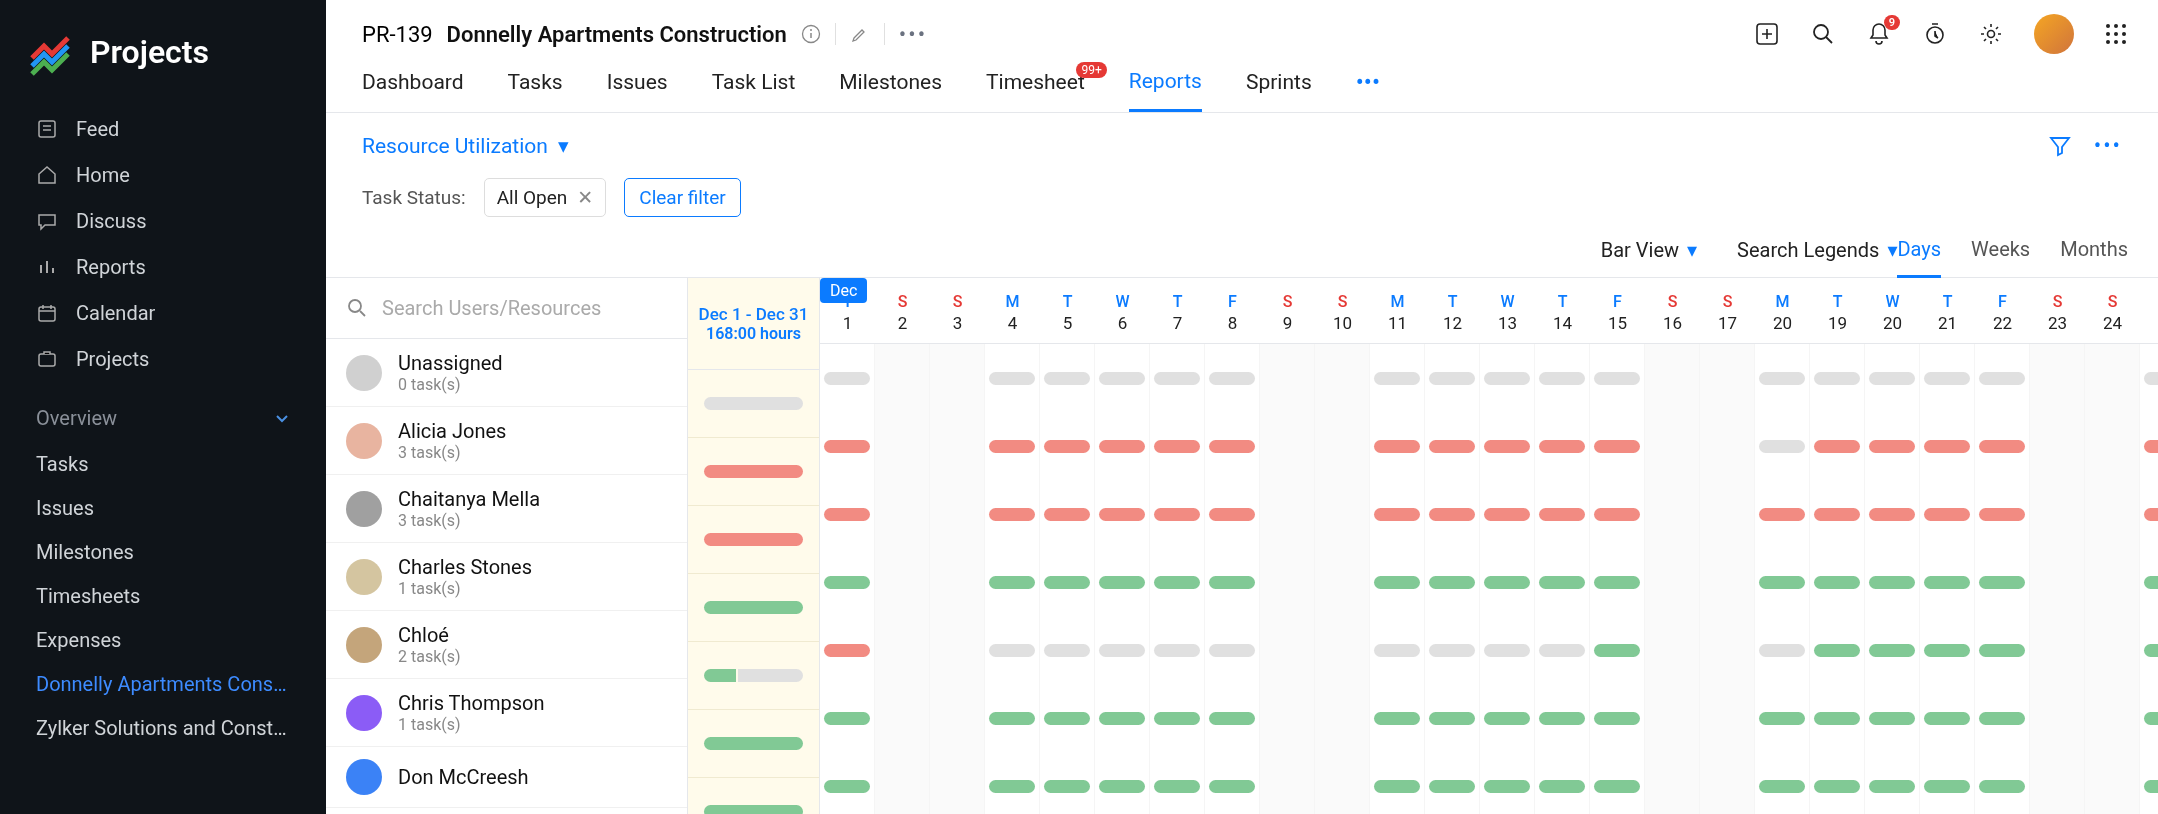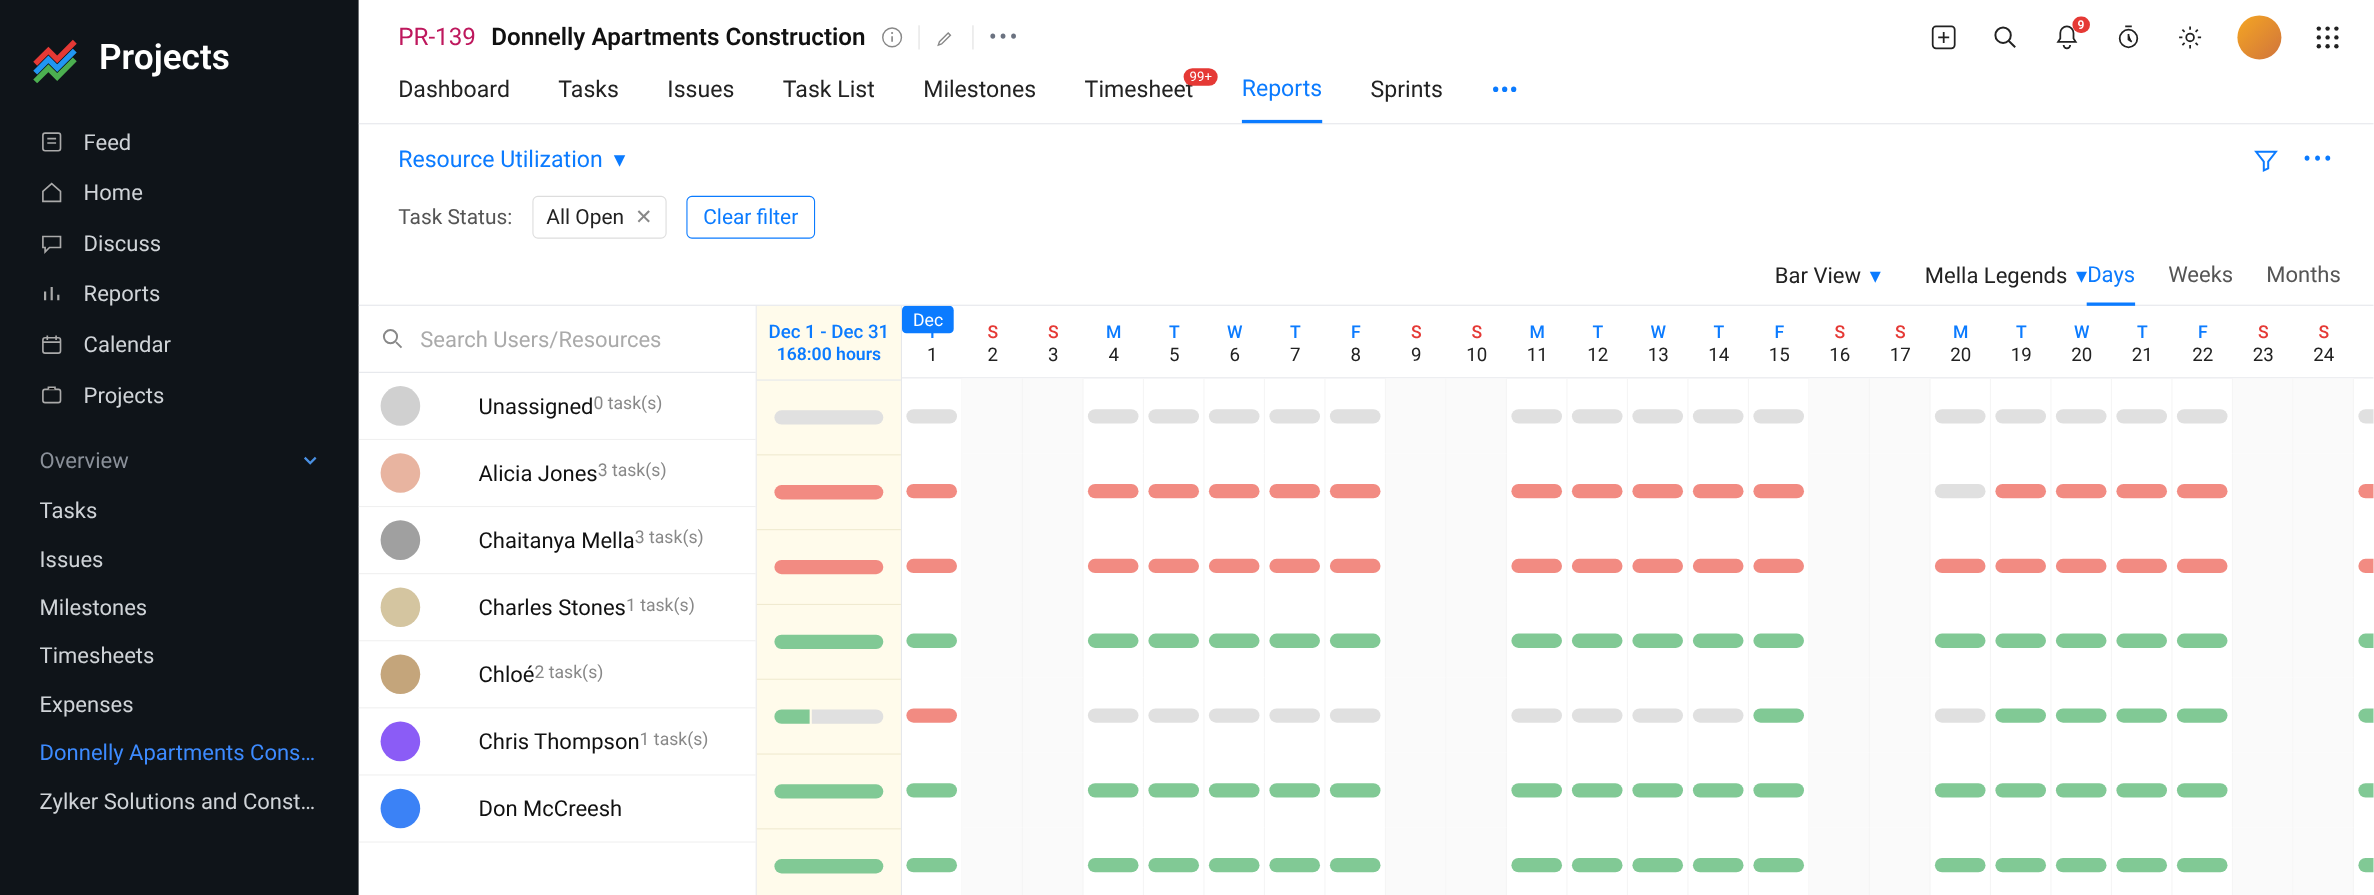--- a/index.html
+++ b/index.html
@@ -14,21 +14,21 @@
 .section-header .chev { color: #4a90e2; }
 .sub-item { padding: 10px 36px; font-size: 20px; color: #d0d4d8; cursor: pointer; }
 .recent-header { display: flex; align-items: center; justify-content: space-between; padding: 24px 20px 12px 36px; font-size: 20px; color: #8a9099; }
 .recent-icons { display: flex; gap: 12px; align-items: center; color: #4a90e2; }
 .recent-item { padding: 10px 36px; font-size: 20px; white-space: nowrap; overflow: hidden; text-overflow: ellipsis; cursor: pointer; }
 .recent-item.active { color: #3d8bff; }
 .recent-item:not(.active) { color: #d0d4d8; }
 .main { flex: 1; display: flex; flex-direction: column; overflow: hidden; }
 .topbar { display: flex; align-items: center; justify-content: space-between; padding: 14px 30px 0 36px; }
 .project-header { display: flex; align-items: center; gap: 14px; }
-.project-code { font-size: 22px; color: #be185d; }
+.project-code { font-size: 22px; color: #000000; }
 .project-name { font-size: 22px; font-weight: 600; color: #111; }
 .hdr-icon { color: #6b7280; cursor: pointer; display: flex; }
 .hdr-sep { width: 1px; height: 22px; background: #e0e0e0; }
 .top-actions { display: flex; align-items: center; gap: 30px; }
 .top-icon { position: relative; cursor: pointer; color: #222; display: flex; }
 .badge { position: absolute; top: -6px; right: -8px; background: #e53935; color: #fff; font-size: 11px; padding: 1px 5px; border-radius: 10px; font-weight: 600; }
 .avatar { width: 40px; height: 40px; border-radius: 50%; background: linear-gradient(135deg,#f5a623,#d0743c); }
 .tabs { display: flex; align-items: center; gap: 44px; padding: 14px 36px 0; border-bottom: 1px solid #e5e7eb; }
 .tab { padding-bottom: 16px; font-size: 21px; color: #222; cursor: pointer; position: relative; }
 .tab.active { color: #0b7bff; border-bottom: 3px solid #0b7bff; margin-bottom: -1px; }
@@ -48,25 +48,25 @@
 .time-tabs { display: flex; gap: 30px; padding-right: 30px; }
 .time-tab { font-size: 20px; color: #555; padding-bottom: 14px; cursor: pointer; }
 .time-tab.active { color: #0b7bff; border-bottom: 3px solid #0b7bff; margin-bottom: -1px; }
 .grid-area { display: flex; flex: 1; overflow: hidden; }
 .res-panel { width: 362px; border-right: 1px solid #e5e7eb; flex-shrink: 0; display: flex; flex-direction: column; }
 .search-row { display: flex; align-items: center; gap: 14px; padding: 18px 20px; border-bottom: 1px solid #e5e7eb; }
 .search-input { border: none; outline: none; font-size: 20px; color: #333; flex: 1; }
 .search-input::placeholder { color: #aaa; }
 .res-row { display: flex; align-items: center; gap: 16px; padding: 12px 20px; border-bottom: 1px solid #f0f0f0; }
 .res-avatar { width: 36px; height: 36px; border-radius: 50%; background: #ccc; flex-shrink: 0; }
-.res-info { display: flex; flex-direction: row; margin-left: 37px; }
+.res-info { display: flex; flex-direction: column; }
 .res-name { font-size: 20px; color: #111; }
 .res-sub { font-size: 16px; color: #888; }
 .summary-panel { width: 132px; background: #fffbeb; border-right: 1px solid #e5e7eb; flex-shrink: 0; display: flex; flex-direction: column; }
-.summary-header { padding: 14px 8px; text-align: center; border-bottom: 1px solid #e5e7eb; }
+.summary-header { padding: 26px 8px; text-align: center; border-bottom: 1px solid #e5e7eb; }
 .summary-range { font-size: 17px; color: #0b7bff; font-weight: 500; }
 .summary-hours { font-size: 16px; color: #0b7bff; font-weight: 600; }
 .summary-cell { height: 68px; display: flex; align-items: center; justify-content: center; padding: 0 16px; border-bottom: 1px solid #f0ead0; }
 .summary-bar { height: 13px; width: 100%; border-radius: 7px; }
 .cal-panel { flex: 1; overflow: hidden; display: flex; flex-direction: column; }
 .cal-header { display: flex; border-bottom: 1px solid #e5e7eb; position: relative; }
 .month-tag { position: absolute; top: 0; left: 0; background: #0b7bff; color: #fff; font-size: 16px; padding: 3px 10px; border-radius: 4px; z-index: 2; }
 .day-col { width: 55px; text-align: center; padding: 14px 0 10px; flex-shrink: 0; }
 .day-letter { font-size: 16px; font-weight: 500; }
 .day-num { font-size: 17px; color: #222; margin-top: 2px; }
@@ -273,21 +273,21 @@
     <span class="clear-filter">Clear filter</span>
   </div>
 
   <div class="view-row">
     <div class="view-left">
       <span class="view-dd">
         <span>Bar View</span>
         <span style="color:#0b7bff">▾</span>
       </span>
       <span class="view-dd">
-        <span>Mella Legends</span>
+        <span>Search Legends</span>
         <span style="color:#0b7bff">▾</span>
       </span>
     </div>
     <div class="time-tabs">
       <span class="time-tab active">Days</span>
       <span class="time-tab">Weeks</span>
       <span class="time-tab">Months</span>
     </div>
   </div>
 

